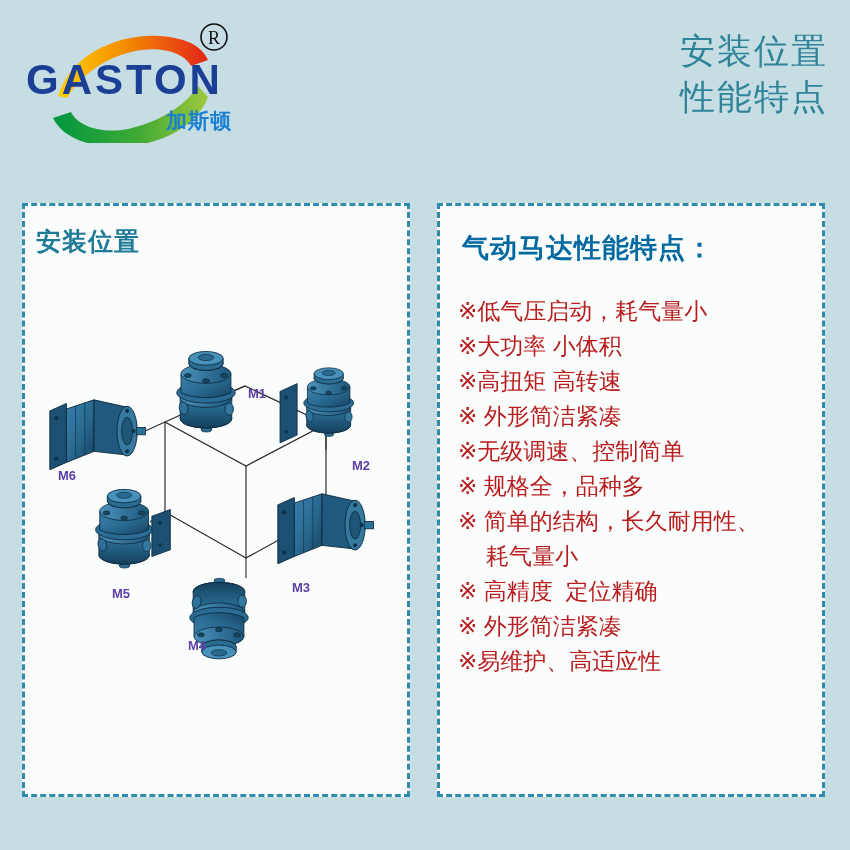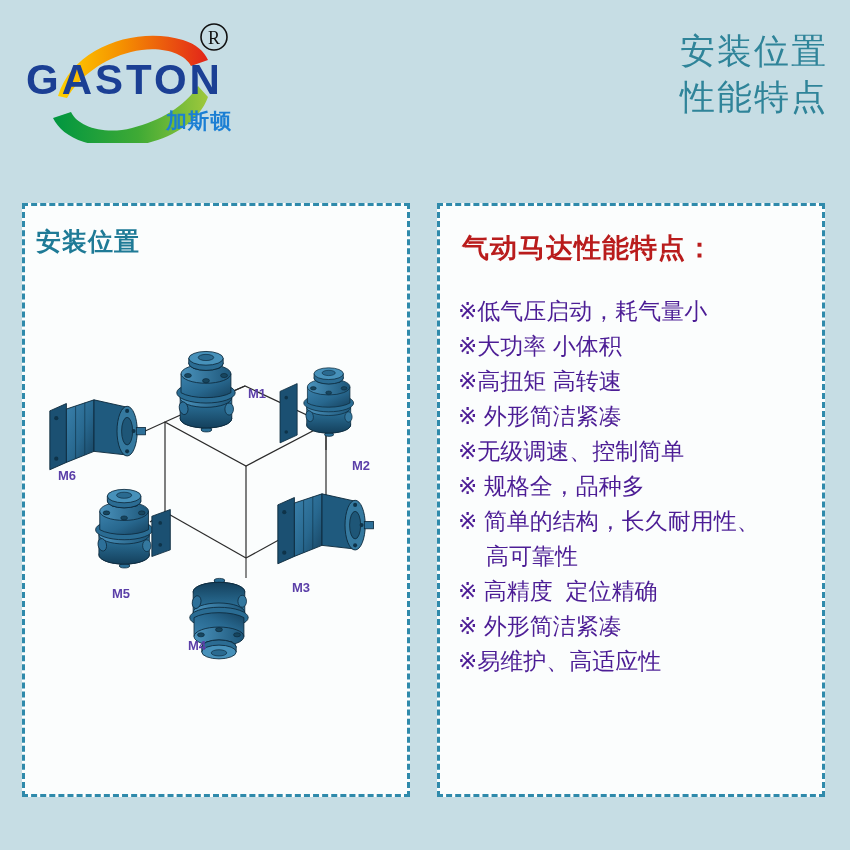--- a/index.html
+++ b/index.html
@@ -40,29 +40,29 @@
     color:#1e7a96;
     font-weight:bold;
     font-size:25px;
     line-height:35px;
     letter-spacing:1px;
   }
   #left-heading{position:absolute;left:36px;top:224px;}
   #left-heading div{display:block;}
   #right-heading{
     position:absolute;left:462px;top:230px;
-    color:#b91c1c;font-weight:bold;font-size:27px;letter-spacing:1px;
+    color:#0369a1;font-weight:bold;font-size:27px;letter-spacing:1px;
   }
 
   
   #feature-list{
     position:absolute;left:458px;top:294px;width:368px;
   }
   .feature-item{
-    color:#4c1d95;
+    color:#b91c1c;
     font-size:23px;
     line-height:35px;
     white-space:pre;
     letter-spacing:0px;
   }
   .feature-item.cont{padding-left:28px;}
 
   
   #diagram{
     position:absolute;left:30px;top:340px;width:372px;height:350px;
@@ -266,17 +266,17 @@
 <div id="right-heading">气动马达性能特点：</div>
 
 <div id="feature-list">
   <div class="feature-item">※低气压启动，耗气量小</div>
   <div class="feature-item">※大功率 小体积</div>
   <div class="feature-item">※高扭矩 高转速</div>
   <div class="feature-item">※ 外形简洁紧凑</div>
   <div class="feature-item">※无级调速、控制简单</div>
   <div class="feature-item">※ 规格全，品种多</div>
   <div class="feature-item">※ 简单的结构，长久耐用性、</div>
-  <div class="feature-item cont">高可靠性</div>
+  <div class="feature-item cont">耗气量小</div>
   <div class="feature-item">※ 高精度  定位精确</div>
   <div class="feature-item">※ 外形简洁紧凑</div>
   <div class="feature-item">※易维护、高适应性</div>
 </div>
 
 </body></html>

